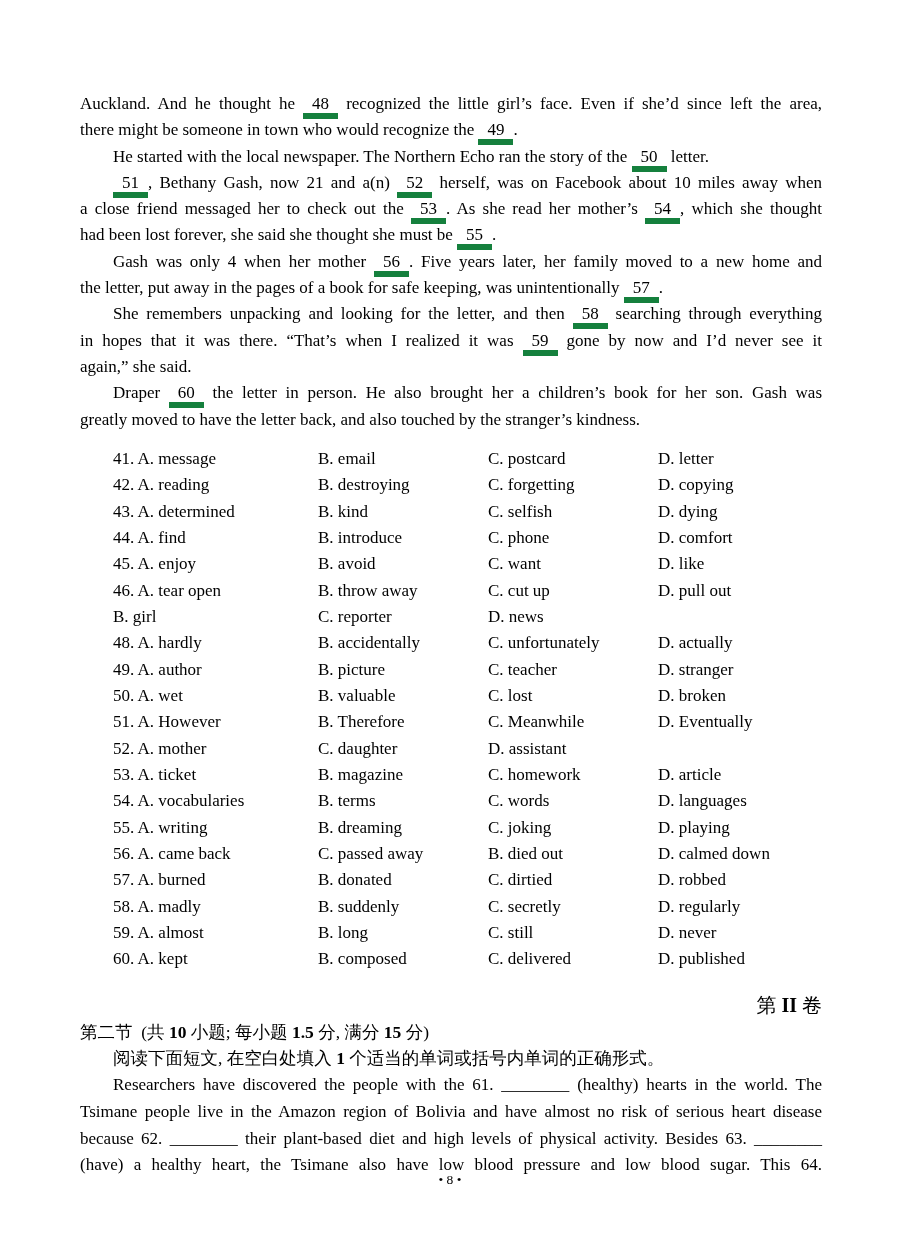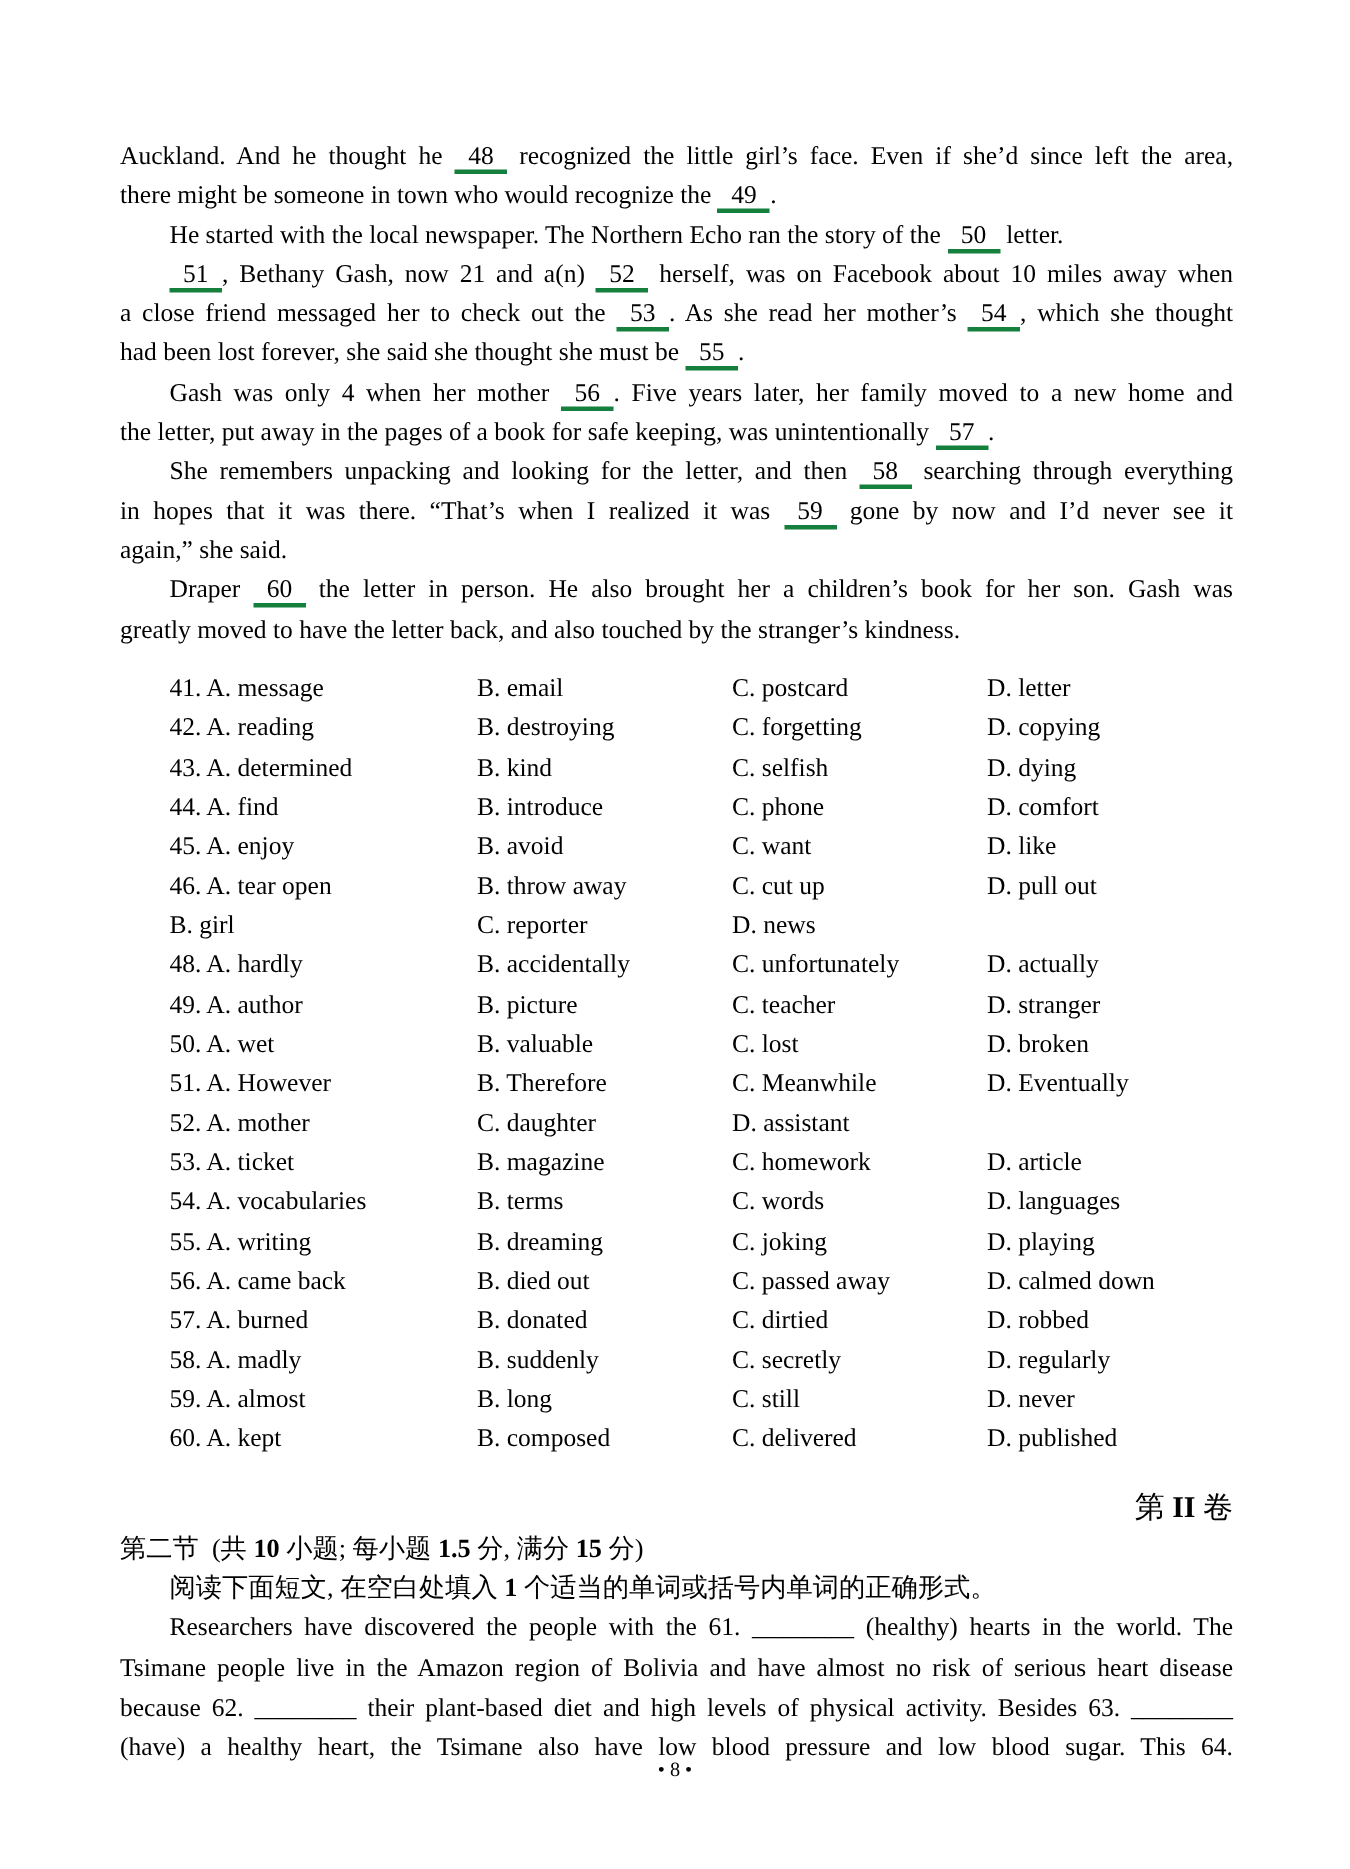--- a/index.html
+++ b/index.html
@@ -8,21 +8,21 @@
     font-family:"Liberation Serif","DejaVu Serif",serif;
     position:relative;overflow:hidden;margin:0 auto;
   }
   .content{padding:91px 78px 0 80px;}
   .line{
     font-size:17px;line-height:26.3px;white-space:normal;
   }
   .line.j{text-align:justify;text-align-last:justify;}
   .line.ind{text-indent:33px;}
   .blank{
-    border-bottom:3px solid #15803d;padding:0 9px;display:inline;
+    border-bottom:6px solid #15803d;padding:0 9px;display:inline;
   }
   .opts{margin-top:13px;}
   .opt-row{
     display:grid;grid-template-columns:205px 170px 170px 164px;
     margin-left:33px;font-size:17px;line-height:26.35px;
   }
   .opt-cell{white-space:nowrap;overflow:visible;}
   .vol-header{
     text-align:right;font-size:20px;line-height:28px;margin-top:18px;
   }
@@ -144,22 +144,22 @@
           <div class="opt-cell">D. languages</div>
         </div>
         <div class="opt-row">
           <div class="opt-cell">55. A. writing</div>
           <div class="opt-cell">B. dreaming</div>
           <div class="opt-cell">C. joking</div>
           <div class="opt-cell">D. playing</div>
         </div>
         <div class="opt-row">
           <div class="opt-cell">56. A. came back</div>
+          <div class="opt-cell">C. passed away</div>
           <div class="opt-cell">B. died out</div>
-          <div class="opt-cell">C. passed away</div>
           <div class="opt-cell">D. calmed down</div>
         </div>
         <div class="opt-row">
           <div class="opt-cell">57. A. burned</div>
           <div class="opt-cell">B. donated</div>
           <div class="opt-cell">C. dirtied</div>
           <div class="opt-cell">D. robbed</div>
         </div>
         <div class="opt-row">
           <div class="opt-cell">58. A. madly</div>

